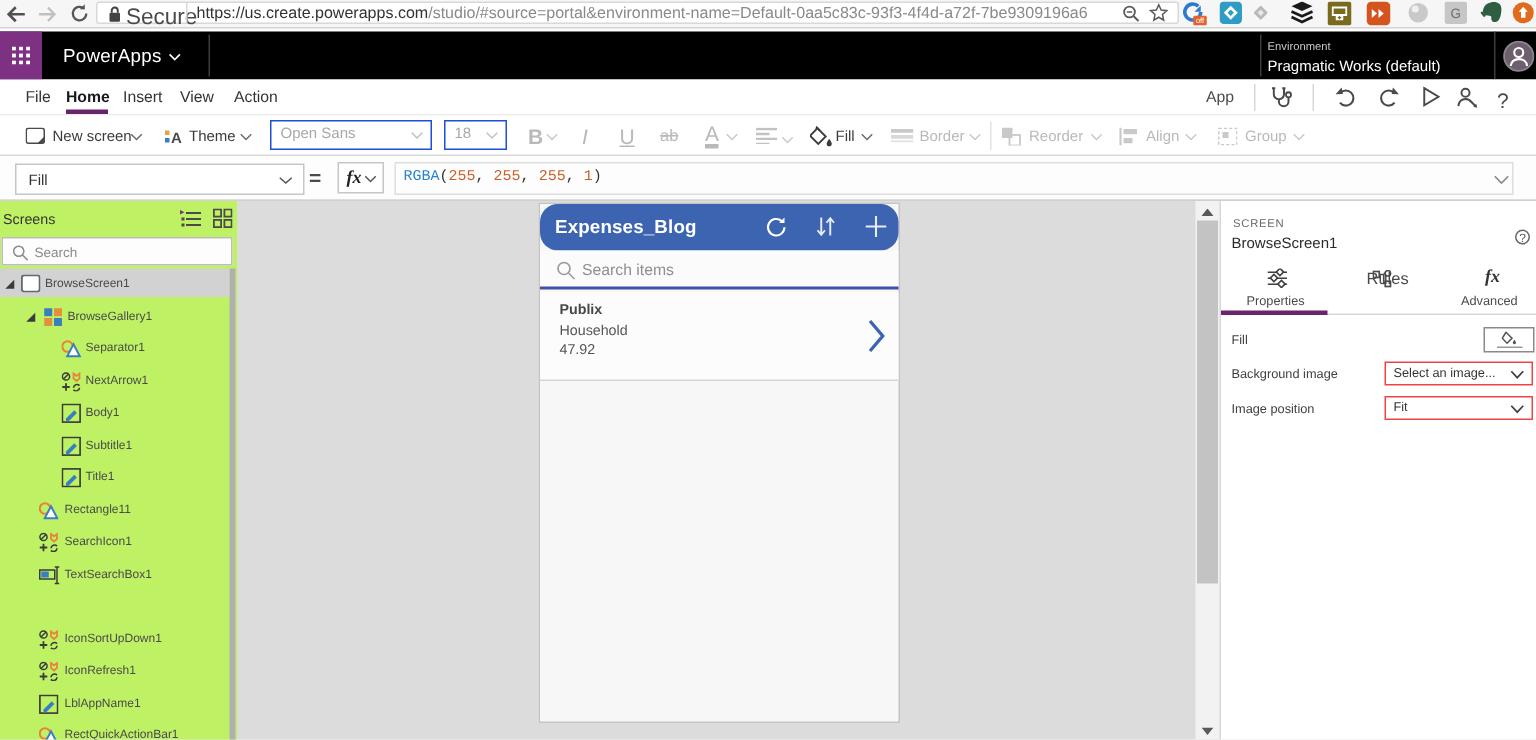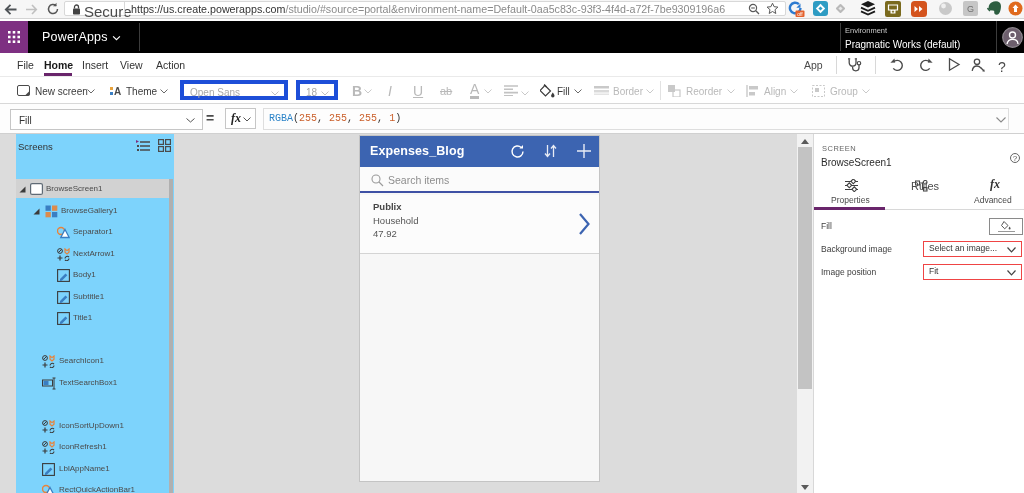--- a/index.html
+++ b/index.html
@@ -22,39 +22,39 @@
   .hdrsep { position:absolute; top:2px; width:1px; height:28px; background:#3c3c3c; }
 
   
   #menubar { left:0; top:53px; width:1024px; height:24px; background:#fff; border-bottom:1px solid #eaeaea; font-size:10.5px; color:#333; }
   .mitem { position:absolute; top:6px; }
 
   
   #toolbar { left:0; top:77px; width:1024px; height:27px; background:#fff; border-bottom:1px solid #d8d8d8; font-size:10px; color:#3b3b3b; }
   .dis { color:#b9b9b9 !important; }
   .tsep { position:absolute; top:4px; width:1px; height:19px; background:#e2e2e2; }
-  .selbox { position:absolute; border:4px solid #1d4ed8; background:#fff; color:#a8a8a8; font-size:10px; }
+  .selbox { position:absolute; border:1px solid #1d4ed8; background:#fff; color:#a8a8a8; font-size:10px; }
 
   
   #fbar { left:0; top:104px; width:1024px; height:29px; background:#fdfdfd; }
   #propdd { left:10px; top:5px; width:193px; height:21px; border:1px solid #c6c6c6; background:#fff; font-size:10px; color:#333; }
   #fxbox { left:225px; top:4px; width:31px; height:21px; border:1px solid #c6c6c6; background:#fff; }
 
   
   #main { left:0; top:133px; width:1024px; height:360px; background:#dcdcdc; border-top:1px solid #d0d0d0; }
-  #lpanel { left:16px; top:0; width:158px; height:360px; background:#7dd3fc; }
+  #lpanel { left:0; top:0; width:158px; height:360px; background:#bef264; }
   #lp-scroll { left:153px; top:45px; width:4px; height:315px; background:#b0b0b0; }
   .trow { position:absolute; left:0; width:153px; height:21px; font-size:8px; color:#4a4a4a; }
   .trow span.lbl { position:absolute; top:5px; }
   #rscroll { left:797px; top:0; width:16px; height:360px; background:#f2f2f2; }
   #rthumb { left:1px; top:13px; width:14px; height:242px; background:#c3c3c3; }
 
   
   #phone { left:359px; top:1px; width:241px; height:347px; background:#f7f7f7; border:1px solid #c4c4c4; }
-  #pblue { left:0; top:0; width:239px; height:31px; background:#3c64b1; }
+  #pblue { left:0; top:0; width:239px; height:31px; background:#3c64b1;border-radius:12px; }
   #psearch { left:0; top:31px; width:239px; height:26px; background:#fbfbfb; border-bottom:2px solid #3f51a5; }
   #pitem { left:0; top:59px; width:239px; height:59px; background:#fcfcfc; border-bottom:1px solid #d4d4d4; }
 
   
   #rpanel { left:813px; top:0; width:211px; height:360px; background:#fff; border-left:1px solid #d8d8d8; }
   .rp-dd { position:absolute; left:109px; width:99px; height:16px; border:1px solid #ef4444; background:#fff; font-size:8.5px; color:#333; }
   .rp-lbl { position:absolute; left:7px; font-size:8.5px; color:#404040; }
 </style>
 </head>
 <body>
@@ -331,20 +331,27 @@
         <path d="M1 5h2v2H1zM1 9h2v2H1z" fill="#4a4a4a"></path>
       </svg>
     <svg class="abs" style="left:142px;top:5px" width="13" height="13" viewBox="0 0 13 13">
         <g fill="none" stroke="#4a4a4a" stroke-width="1.2">
           <rect x="0.6" y="0.6" width="4.8" height="4.8"></rect>
           <rect x="7.6" y="0.6" width="4.8" height="4.8"></rect>
           <rect x="0.6" y="7.6" width="4.8" height="4.8"></rect>
           <rect x="7.6" y="7.6" width="4.8" height="4.8"></rect>
         </g>
       </svg>
+    <div class="abs" style="left:1px;top:24px;width:154px;height:19px;border:1px solid #bdbdbd;background:#fdfdfd">
+      <svg style="position:absolute;left:6px;top:4px" width="11" height="11" viewBox="0 0 11 11">
+          <circle cx="4.5" cy="4.5" r="3.4" stroke="#8a8a8a" stroke-width="1" fill="none"></circle>
+          <path d="M7 7l3.4 3.4" stroke="#8a8a8a" stroke-width="1"></path>
+        </svg>
+      <span style="position:absolute;left:21px;top:4px;font-size:9px;color:#8a8a8a">Search</span>
+    </div>
     <div id="lp-scroll" class="abs"></div>
 
     <div class="trow" style="top:45px;height:19px;background:#d2d2d2">
       <svg style="position:absolute;left:3px;top:7px" width="7" height="7" viewBox="0 0 7 7">
           <path d="M6.5 0.5v6h-6z" fill="#3b3b3b"></path>
         </svg>
       <svg style="position:absolute;left:14px;top:4px" width="13" height="12" viewBox="0 0 13 12">
           <rect x="0.6" y="0.6" width="11.8" height="10.8" rx="1.5" fill="#fff" stroke="#5f6a75" stroke-width="1.2"></rect>
         </svg>
       <span class="lbl" style="left:30px">BrowseScreen1</span>
@@ -392,20 +399,27 @@
           <path d="M3 10l5.5-5.5 1.8 1.8L4.8 11.8 3 12z" fill="#3a7ec2"></path>
         </svg>
       <span class="lbl" style="left:57px">Subtitle1</span>
     </div>
     <div class="trow" style="top:174px">
       <svg style="position:absolute;left:41px;top:4px" width="13" height="13" viewBox="0 0 13 13">
           <rect x="0.6" y="0.6" width="11.8" height="11.8" fill="none" stroke="#3b3b3b" stroke-width="1.1"></rect>
           <path d="M3 10l5.5-5.5 1.8 1.8L4.8 11.8 3 12z" fill="#3a7ec2"></path>
         </svg>
       <span class="lbl" style="left:57px">Title1</span>
+    </div>
+    <div class="trow" style="top:195.5px">
+      <svg style="position:absolute;left:26px;top:4px" width="13" height="13" viewBox="0 0 13 13">
+          <circle cx="4" cy="5" r="3.5" fill="none" stroke="#e8833a" stroke-width="1.4"></circle>
+          <path d="M8 3.5l4.2 8H3.8z" fill="#fff" stroke="#3a7ec2" stroke-width="1.3"></path>
+        </svg>
+      <span class="lbl" style="left:43px">Rectangle11</span>
     </div>
     <div class="trow" style="top:217px">
       <svg style="position:absolute;left:26px;top:4px" width="13" height="13" viewBox="0 0 13 13">
           <circle cx="3" cy="3" r="2.4" fill="none" stroke="#3b3b3b" stroke-width="1"></circle>
           <path d="M1.3 4.7L4.7 1.3" stroke="#3b3b3b" stroke-width="1"></path>
           <path d="M8 1l2 1.6L12 1v3.2L10 6 8 4.2z" fill="none" stroke="#e8833a" stroke-width="1.2"></path>
           <path d="M3 7.5v5M0.5 10h5" stroke="#3b3b3b" stroke-width="1.2"></path>
           <path d="M8 10.5a2.3 2.3 0 0 1 4-1.4M12 10.5a2.3 2.3 0 0 1-4 1.4" stroke="#3b3b3b" stroke-width="1.1" fill="none"></path>
         </svg>
       <span class="lbl" style="left:43px">SearchIcon1</span>

